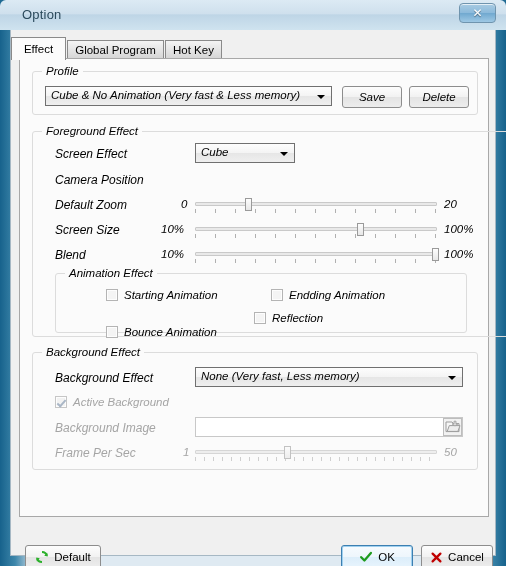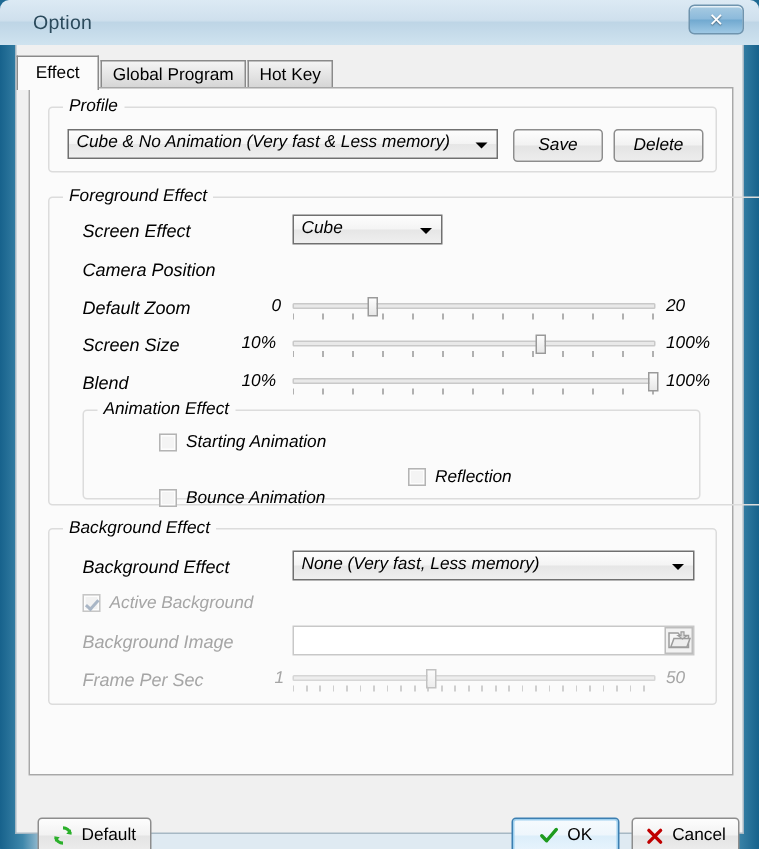--- a/index.html
+++ b/index.html
@@ -270,25 +270,29 @@
         </div>
         <div class="slidercap" style="left:411px;top:116px;">100%</div>
 
         <div class="group" style="left:22px;top:141px;width:412px;height:60px;">
           <div class="glabel">Animation Effect</div>
 
           <div class="cbrow" style="left:50px;top:15px;">
             <span class="cbbox"></span>
             <span class="cblabel">Starting Animation</span>
           </div>
+          <div class="cbrow" style="left:215px;top:15px;">
+            <span class="cbbox"></span>
+            <span class="cblabel">Endding Animation</span>
+          </div>
           <div class="cbrow" style="left:50px;top:52px;">
             <span class="cbbox"></span>
             <span class="cblabel">Bounce Animation</span>
           </div>
-          <div class="cbrow" style="left:216px;top:38px;">
+          <div class="cbrow" style="left:198px;top:38px;">
             <span class="cbbox"></span>
             <span class="cblabel">Reflection</span>
           </div>
         </div>
       </div>
 
       <div class="group" style="left:12px;top:293px;width:446px;height:118px;">
         <div class="glabel">Background Effect</div>
 
         <div class="fieldlabel" style="left:22px;top:18px;">Background Effect</div>

